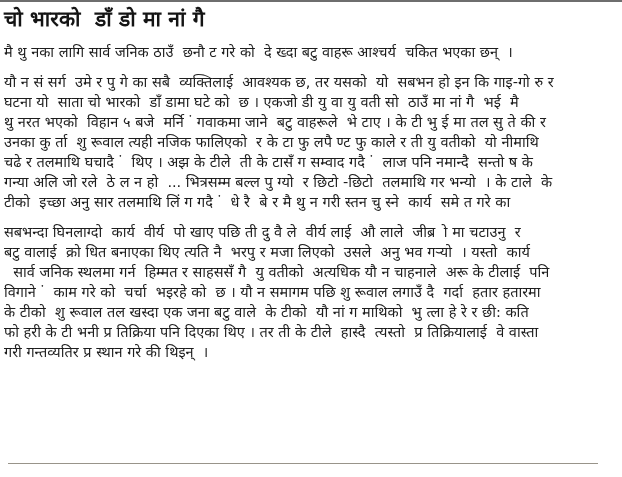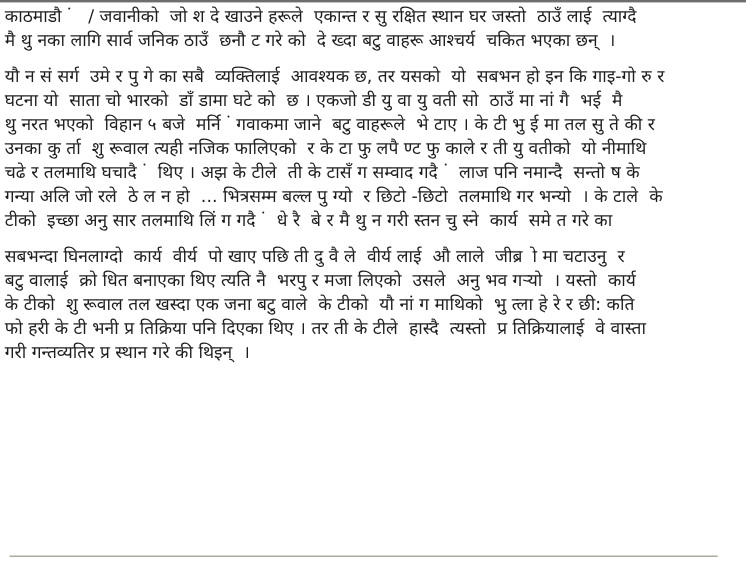--- a/index.html
+++ b/index.html
@@ -45,39 +45,41 @@
     background: #98948a;
   }
 </style>
 </head>
 <body>
 
 <div class="top-border"></div>
 
 <div class="content">
 
+  <h1 class="headline">चो भारको  डाँ डो मा नां गै</h1>
 
   <div class="para">
-    <div class="line">काठमाडौ &nbsp;ं   / जवानीको  जो श दे खाउने हरूले  एकान्त र सु रक्षित स्थान घर जस्तो  ठाउँ लाई  त्याग्दै</div>
     <div class="line">मै थु नका लागि सार्व जनिक ठाउँ  छनौ ट गरे को  दे ख्दा बटु वाहरू आश्चर्य  चकित भएका छन्  ।</div>
   </div>
 
   <div class="para">
     <div class="line">यौ न सं सर्ग  उमे र पु गे का सबै  व्यक्तिलाई  आवश्यक छ, तर यसको  यो  सबभन हो इन कि गाइ-गो रु र</div>
     <div class="line">घटना यो  साता चो भारको  डाँ डामा घटे को  छ । एकजो डी यु वा यु वती सो  ठाउँ मा नां गै  भई  मै</div>
     <div class="line">थु नरत भएको  विहान ५ बजे  मर्नि &nbsp;ं गवाकमा जाने  बटु वाहरूले  भे टाए । के टी भु ई मा तल सु ते की र</div>
     <div class="line">उनका कु र्ता  शु रूवाल त्यही नजिक फालिएको  र के टा फु लपै ण्ट फु काले र ती यु वतीको  यो नीमाथि</div>
     <div class="line">चढे र तलमाथि घचादै &nbsp;ं  थिए । अझ के टीले  ती के टासँ ग सम्वाद गदै &nbsp;ं  लाज पनि नमान्दै  सन्तो ष के</div>
     <div class="line">गन्या अलि जो रले  ठे ल न हो  ... भित्रसम्म बल्ल पु ग्यो  र छिटो -छिटो  तलमाथि गर भन्यो  । के टाले  के</div>
     <div class="line">टीको  इच्छा अनु सार तलमाथि लिं ग गदै &nbsp;ं  धे रै  बे र मै थु न गरी स्तन चु स्ने  कार्य  समे त गरे का</div>
   </div>
 
   <div class="para">
     <div class="line">सबभन्दा घिनलाग्दो  कार्य  वीर्य  पो खाए पछि ती दु वै ले  वीर्य लाई  औ लाले  जीब्र &nbsp;ो मा चटाउनु  र</div>
     <div class="line">बटु वालाई  क्रो धित बनाएका थिए त्यति नै  भरपु र मजा लिएको  उसले  अनु भव गऱ्यो  । यस्तो  कार्य</div>
+    <div class="line">  सार्व जनिक स्थलमा गर्न  हिम्मत र साहससँ गै  यु वतीको  अत्यधिक यौ न चाहनाले  अरू के टीलाई  पनि</div>
+    <div class="line">विगाने &nbsp;ं  काम गरे को  चर्चा  भइरहे को  छ । यौ न समागम पछि शु रूवाल लगाउँ दै  गर्दा  हतार हतारमा</div>
     <div class="line">के टीको  शु रूवाल तल खस्दा एक जना बटु वाले  के टीको  यौ नां ग माथिको  भु त्ला हे रे र छी: कति</div>
     <div class="line">फो हरी के टी भनी प्र तिक्रिया पनि दिएका थिए । तर ती के टीले  हास्दै  त्यस्तो  प्र तिक्रियालाई  वे वास्ता</div>
     <div class="line">गरी गन्तव्यतिर प्र स्थान गरे की थिइन्  ।</div>
   </div>
 
 </div>
 
 <div class="bottom-rule"></div>
 
 </body></html>

